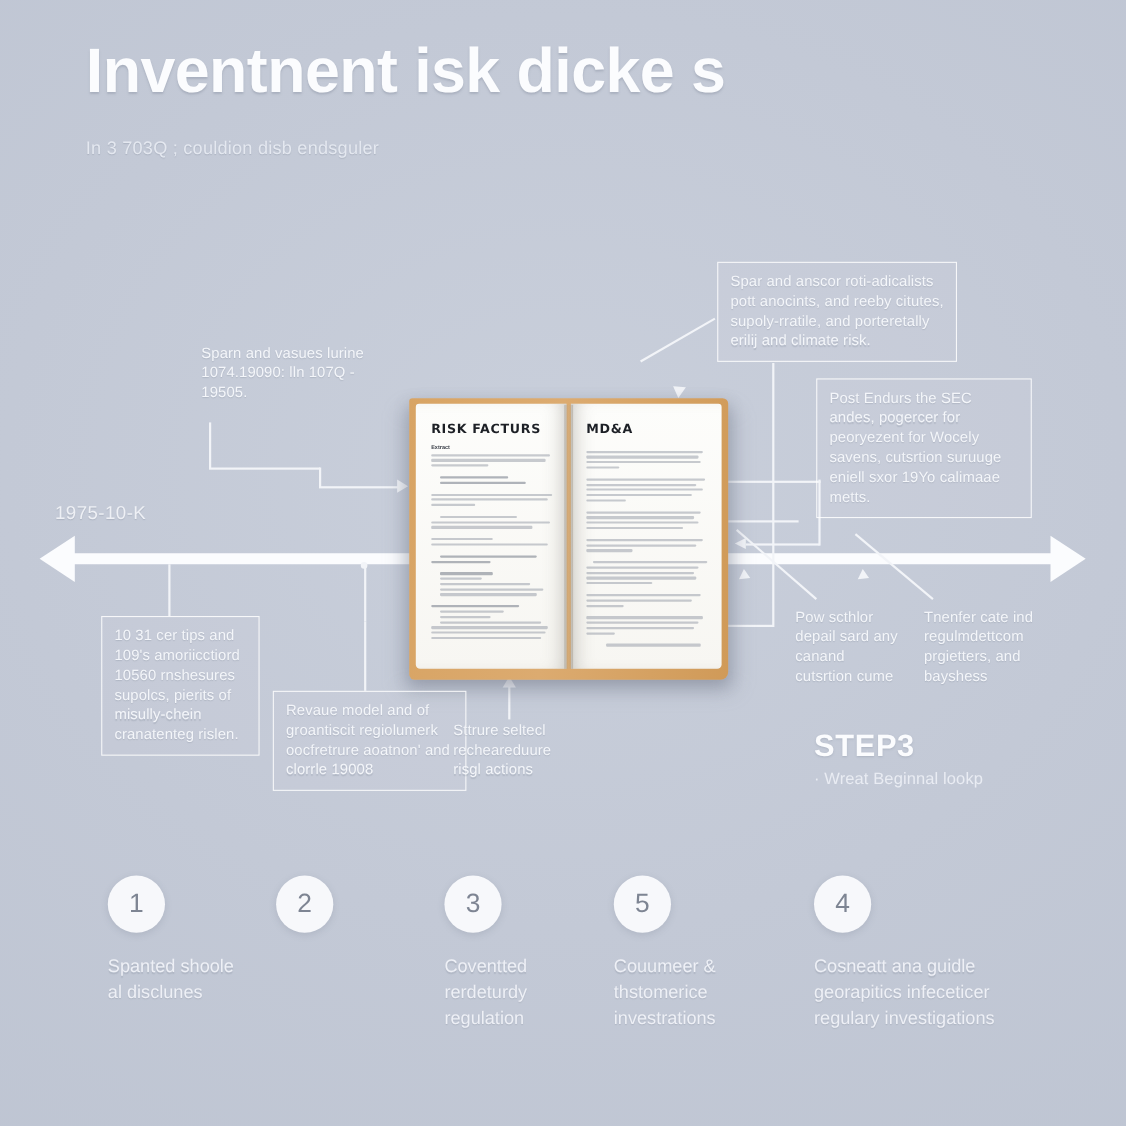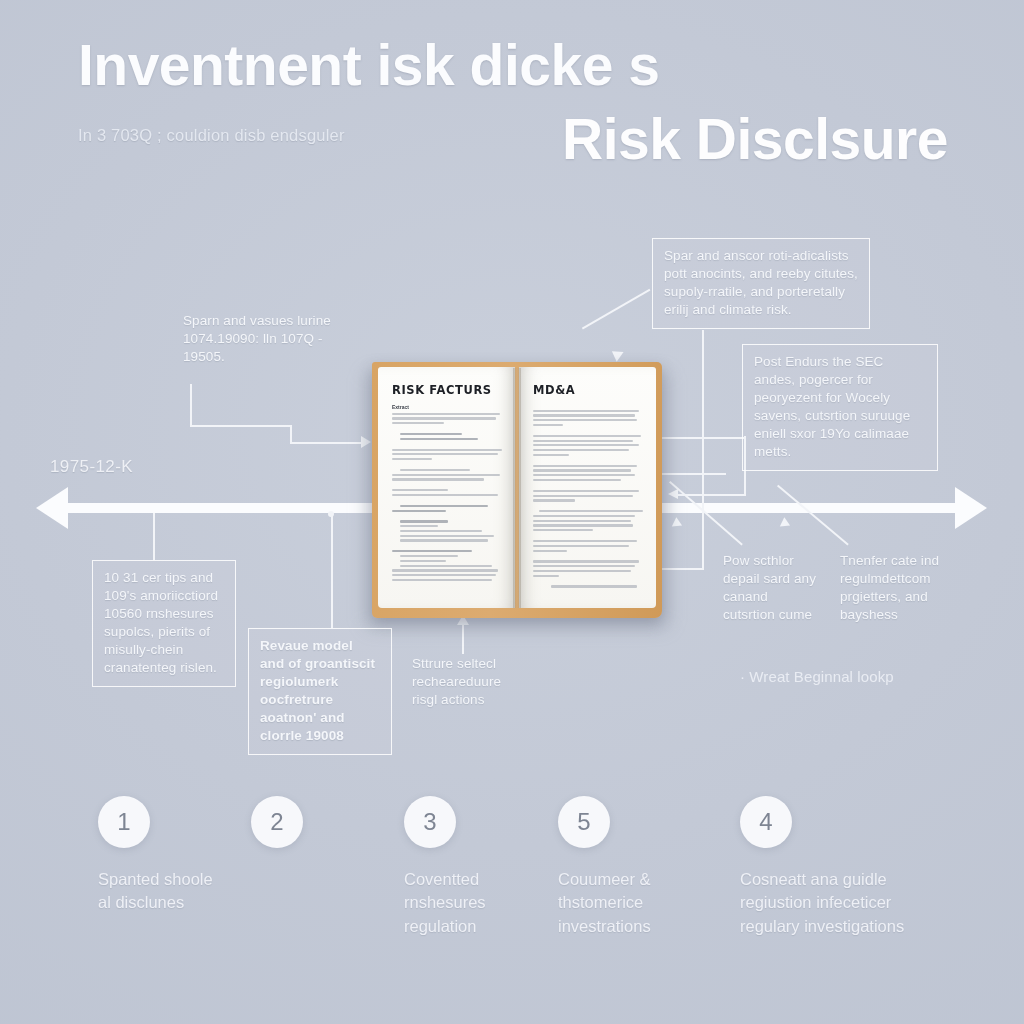--- a/index.html
+++ b/index.html
@@ -94,21 +94,21 @@
     font-size:13.5px; line-height:1.33; color:#f4f6fa;
     letter-spacing:.1px;
     text-shadow:0 1px 1px rgba(120,128,145,.28);
     background:rgba(255,255,255,.035);
   }
 
   #callout-tr1 { left:652px; top:238px; width:218px; }
   #callout-tr2 { left:742px; top:344px; width:196px; }
   #callout-tl  { left:183px; top:312px; width:176px; border:none; background:none; padding:0; }
   #callout-bl1 { left:92px;  top:560px; width:144px; }
-  #callout-bl2 { left:248px; top:628px; width:144px;font-weight:bold; }
+  #callout-bl2 { left:248px; top:628px; width:176px; }
   #callout-bc  { left:412px; top:655px; width:110px; border:none; background:none; padding:0; }
   #callout-br1 { left:723px; top:552px; width:96px;  border:none; background:none; padding:0; }
   #callout-br2 { left:840px; top:552px; width:120px; border:none; background:none; padding:0; }
 
   
   .lead { position:absolute; background:#f2f4f8; }
   .lead.v { width:1.6px; }
   .lead.h { height:1.6px; }
   .dot { position:absolute; width:6px; height:6px; border-radius:50%; background:#f2f4f8; }
   .diag { position:absolute; height:1.6px; background:#f2f4f8; transform-origin:0 50%; }
@@ -133,30 +133,29 @@
     margin-bottom:20px;
   }
   .step-text { font-size:16.5px; line-height:1.42; color:#eef0f6;
     text-shadow:0 1px 1px rgba(120,128,145,.25); }
 </style>
 </head>
 <body>
 
 <div id="header">
   <div id="title-line1">Inventnent isk dicke s</div>
-  <div id="title-line2">Risk Disclsure</div>
   <div id="subtitle">In 3 703Q ; couldion disb endsguler</div>
 </div>
 
 <div id="timeline">
   <div id="axis-line"></div>
   <div class="arrow-head" id="arrow-left"></div>
   <div class="arrow-head" id="arrow-right"></div>
 </div>
-<div id="axis-label-left">1975-12-K</div>
+<div id="axis-label-left">1975-10-K</div>
 
 <div class="lead v" style="left:190px; top:384px; height:42px;"></div>
 <div class="lead h" style="left:190px; top:425px; width:101px;"></div>
 <div class="lead v" style="left:290px; top:425px; height:18px;"></div>
 <div class="lead h" style="left:290px; top:442px; width:72px;"></div>
 <div class="tip" style="left:361px; top:436px; border-top:6px solid transparent; border-bottom:6px solid transparent; border-left:10px solid #f2f4f8;"></div>
 
 <div class="lead v" style="left:702px; top:330px; height:240px;"></div>
 <div class="lead h" style="left:660px; top:568px; width:43px;"></div>
 <div class="diag" style="left:650px; top:289px; width:78px; transform:rotate(150deg);"></div>
@@ -275,36 +274,37 @@
 <div class="callout" id="callout-tl">Sparn and vasues lurine 1074.19090: lln 107Q - 19505.</div>
 <div class="callout" id="callout-tr1">Spar and anscor roti-adicalists pott anocints, and reeby citutes, supoly-rratile, and porteretally erilij and climate risk.</div>
 <div class="callout" id="callout-tr2">Post Endurs the SEC andes, pogercer for peoryezent for Wocely savens, cutsrtion suruuge eniell sxor 19Yo calimaae metts.</div>
 <div class="callout" id="callout-bl1">10 31 cer tips and 109's amoriicctiord 10560 rnshesures supolcs, pierits of misully-chein cranatenteg rislen.</div>
 <div class="callout" id="callout-bl2">Revaue model and of groantiscit regiolumerk oocfretrure aoatnon' and clorrle 19008</div>
 <div class="callout" id="callout-bc">Sttrure seltecl recheareduure risgl actions</div>
 <div class="callout" id="callout-br1">Pow scthlor depail sard any canand cutsrtion cume</div>
 <div class="callout" id="callout-br2">Tnenfer cate ind regulmdettcom prgietters, and bayshess</div>
 
 <div id="step-block">
+  <div id="step-title">STEP3</div>
   <div id="step-sub">· Wreat Beginnal lookp</div>
 </div>
 
 <div id="steps-row">
   <div class="step-item" style="left:98px; width:130px;">
     <div class="step-circle">1</div>
     <div class="step-text">Spanted shoole al disclunes</div>
   </div>
   <div class="step-item" style="left:251px; width:140px;">
     <div class="step-circle">2</div>
   </div>
   <div class="step-item" style="left:404px; width:140px;">
     <div class="step-circle">3</div>
-    <div class="step-text">Coventted rnshesures regulation</div>
+    <div class="step-text">Coventted rerdeturdy regulation</div>
   </div>
   <div class="step-item" style="left:558px; width:150px;">
     <div class="step-circle">5</div>
     <div class="step-text">Couumeer &amp; thstomerice investrations</div>
   </div>
   <div class="step-item" style="left:740px; width:210px;">
     <div class="step-circle">4</div>
-    <div class="step-text">Cosneatt ana guidle regiustion infeceticer regulary investigations</div>
+    <div class="step-text">Cosneatt ana guidle georapitics infeceticer regulary investigations</div>
   </div>
 </div>
 
 </body></html>

